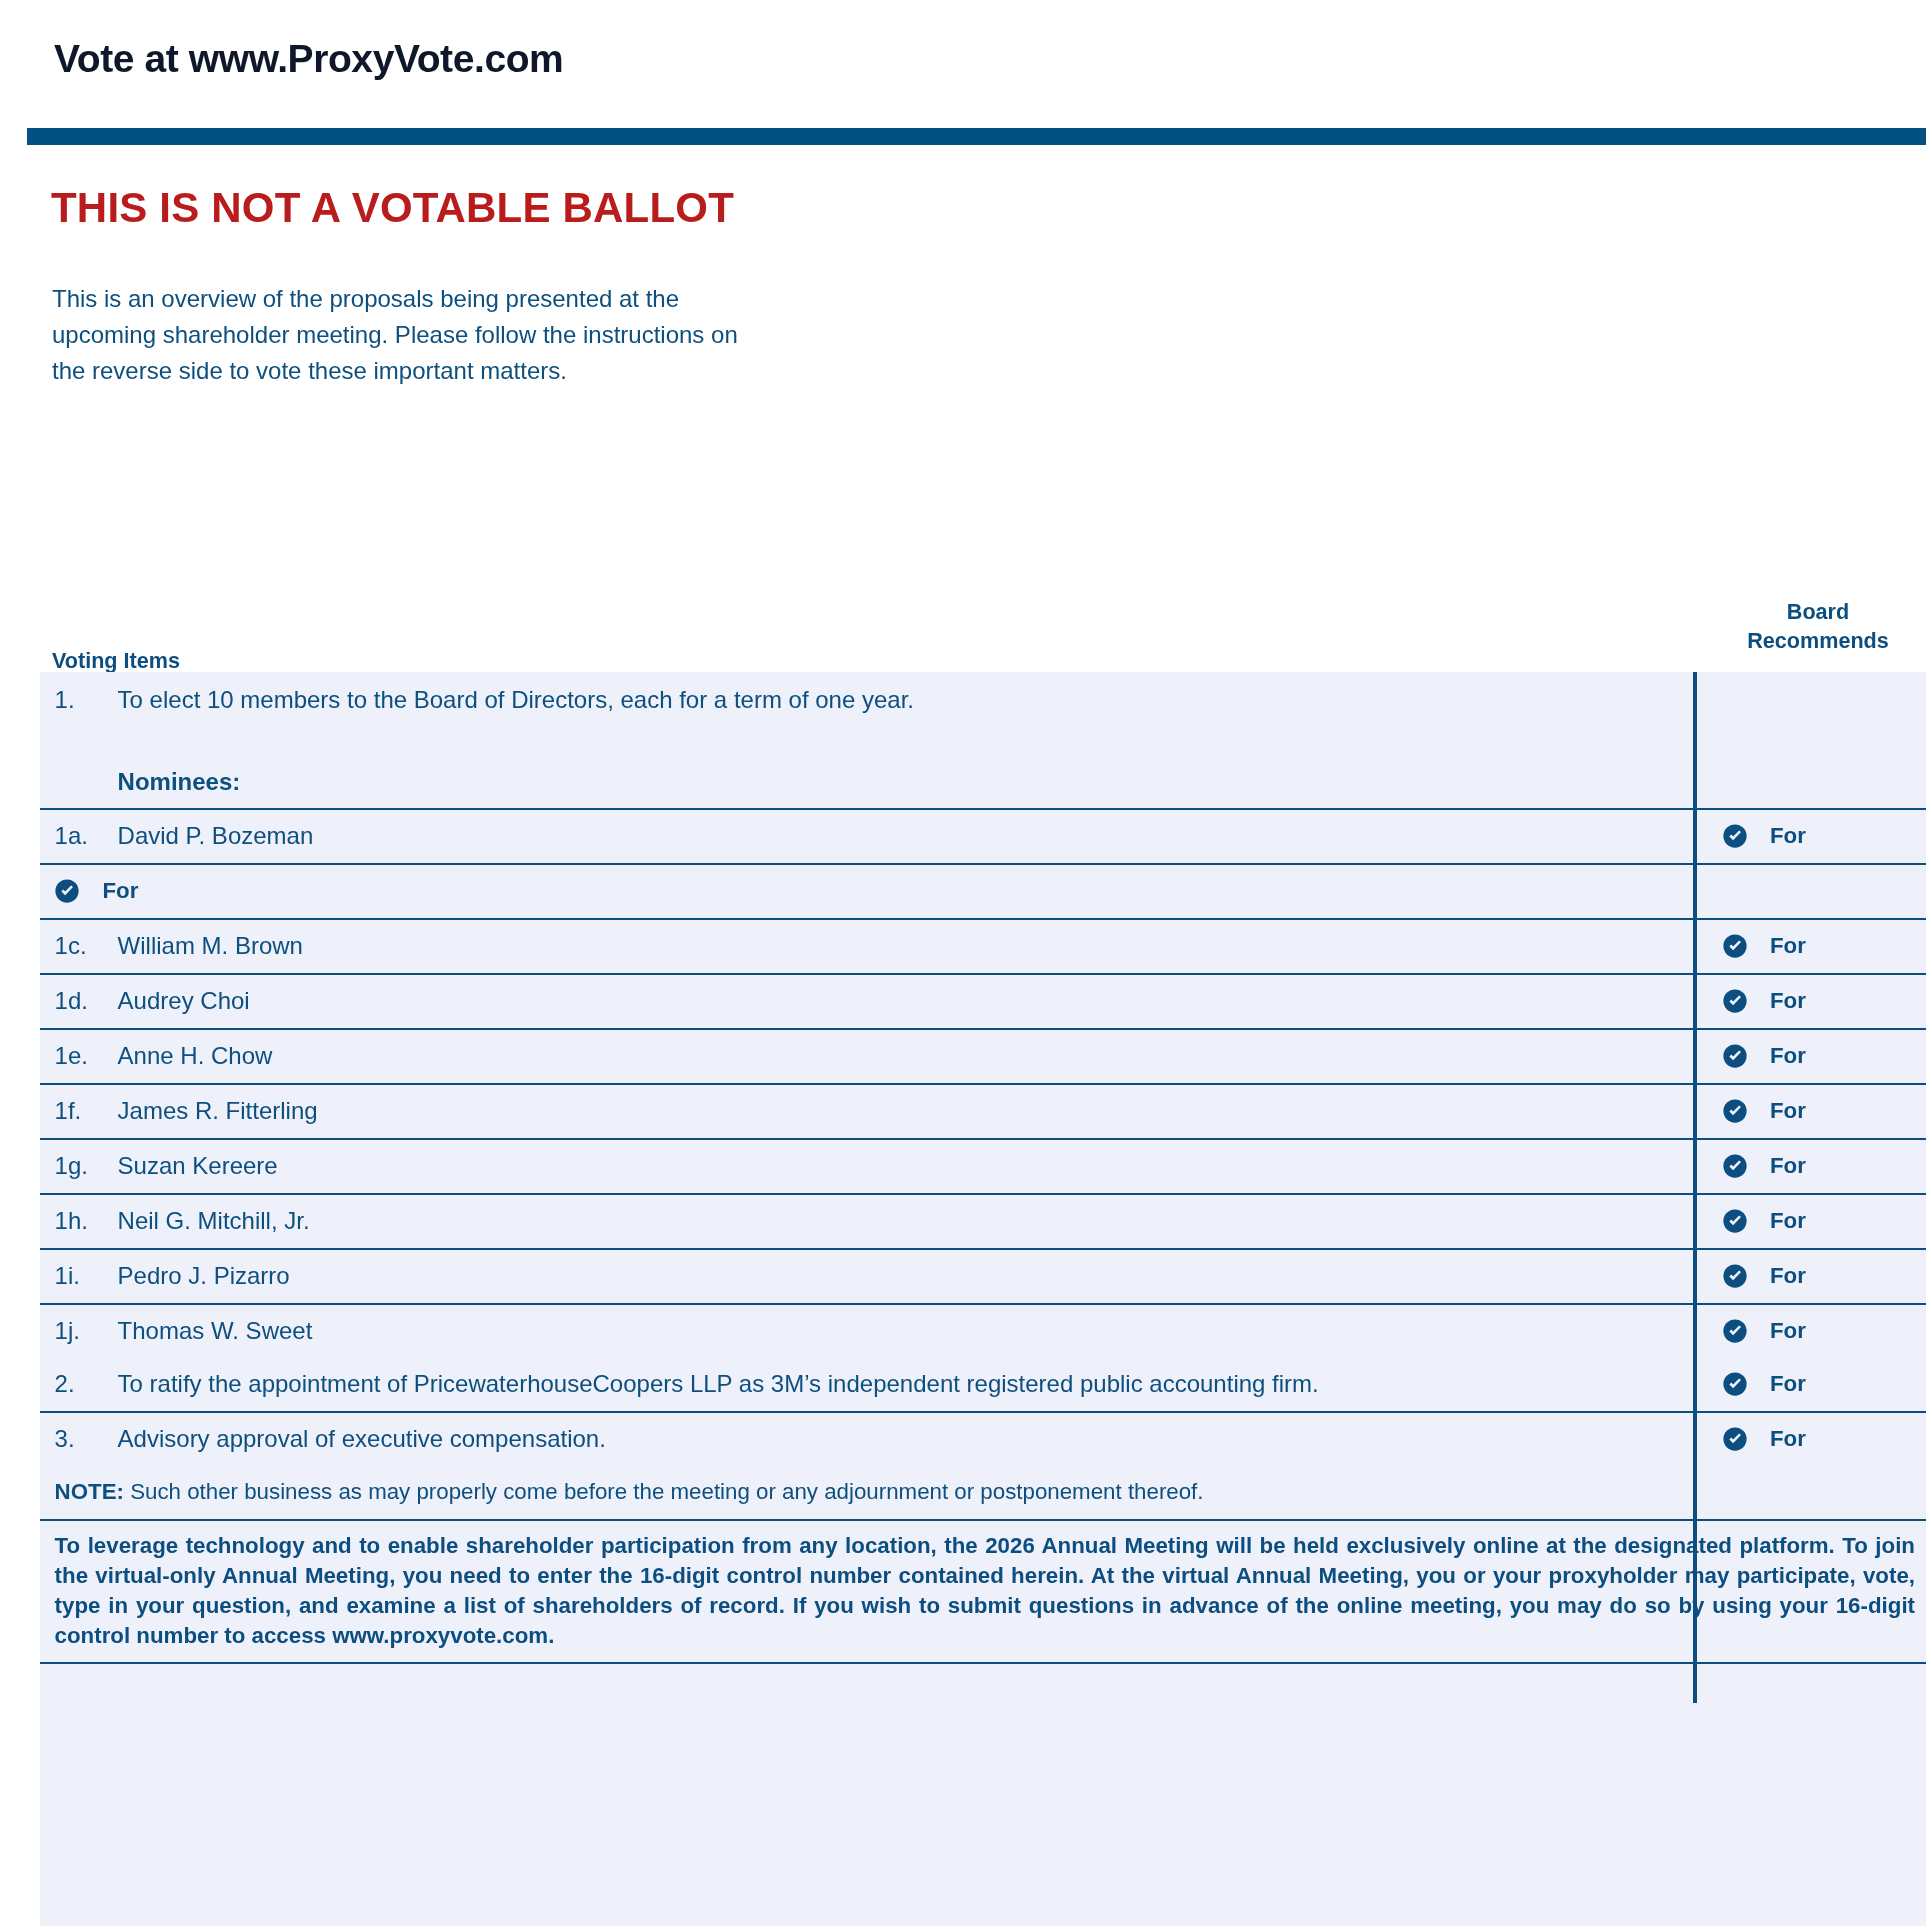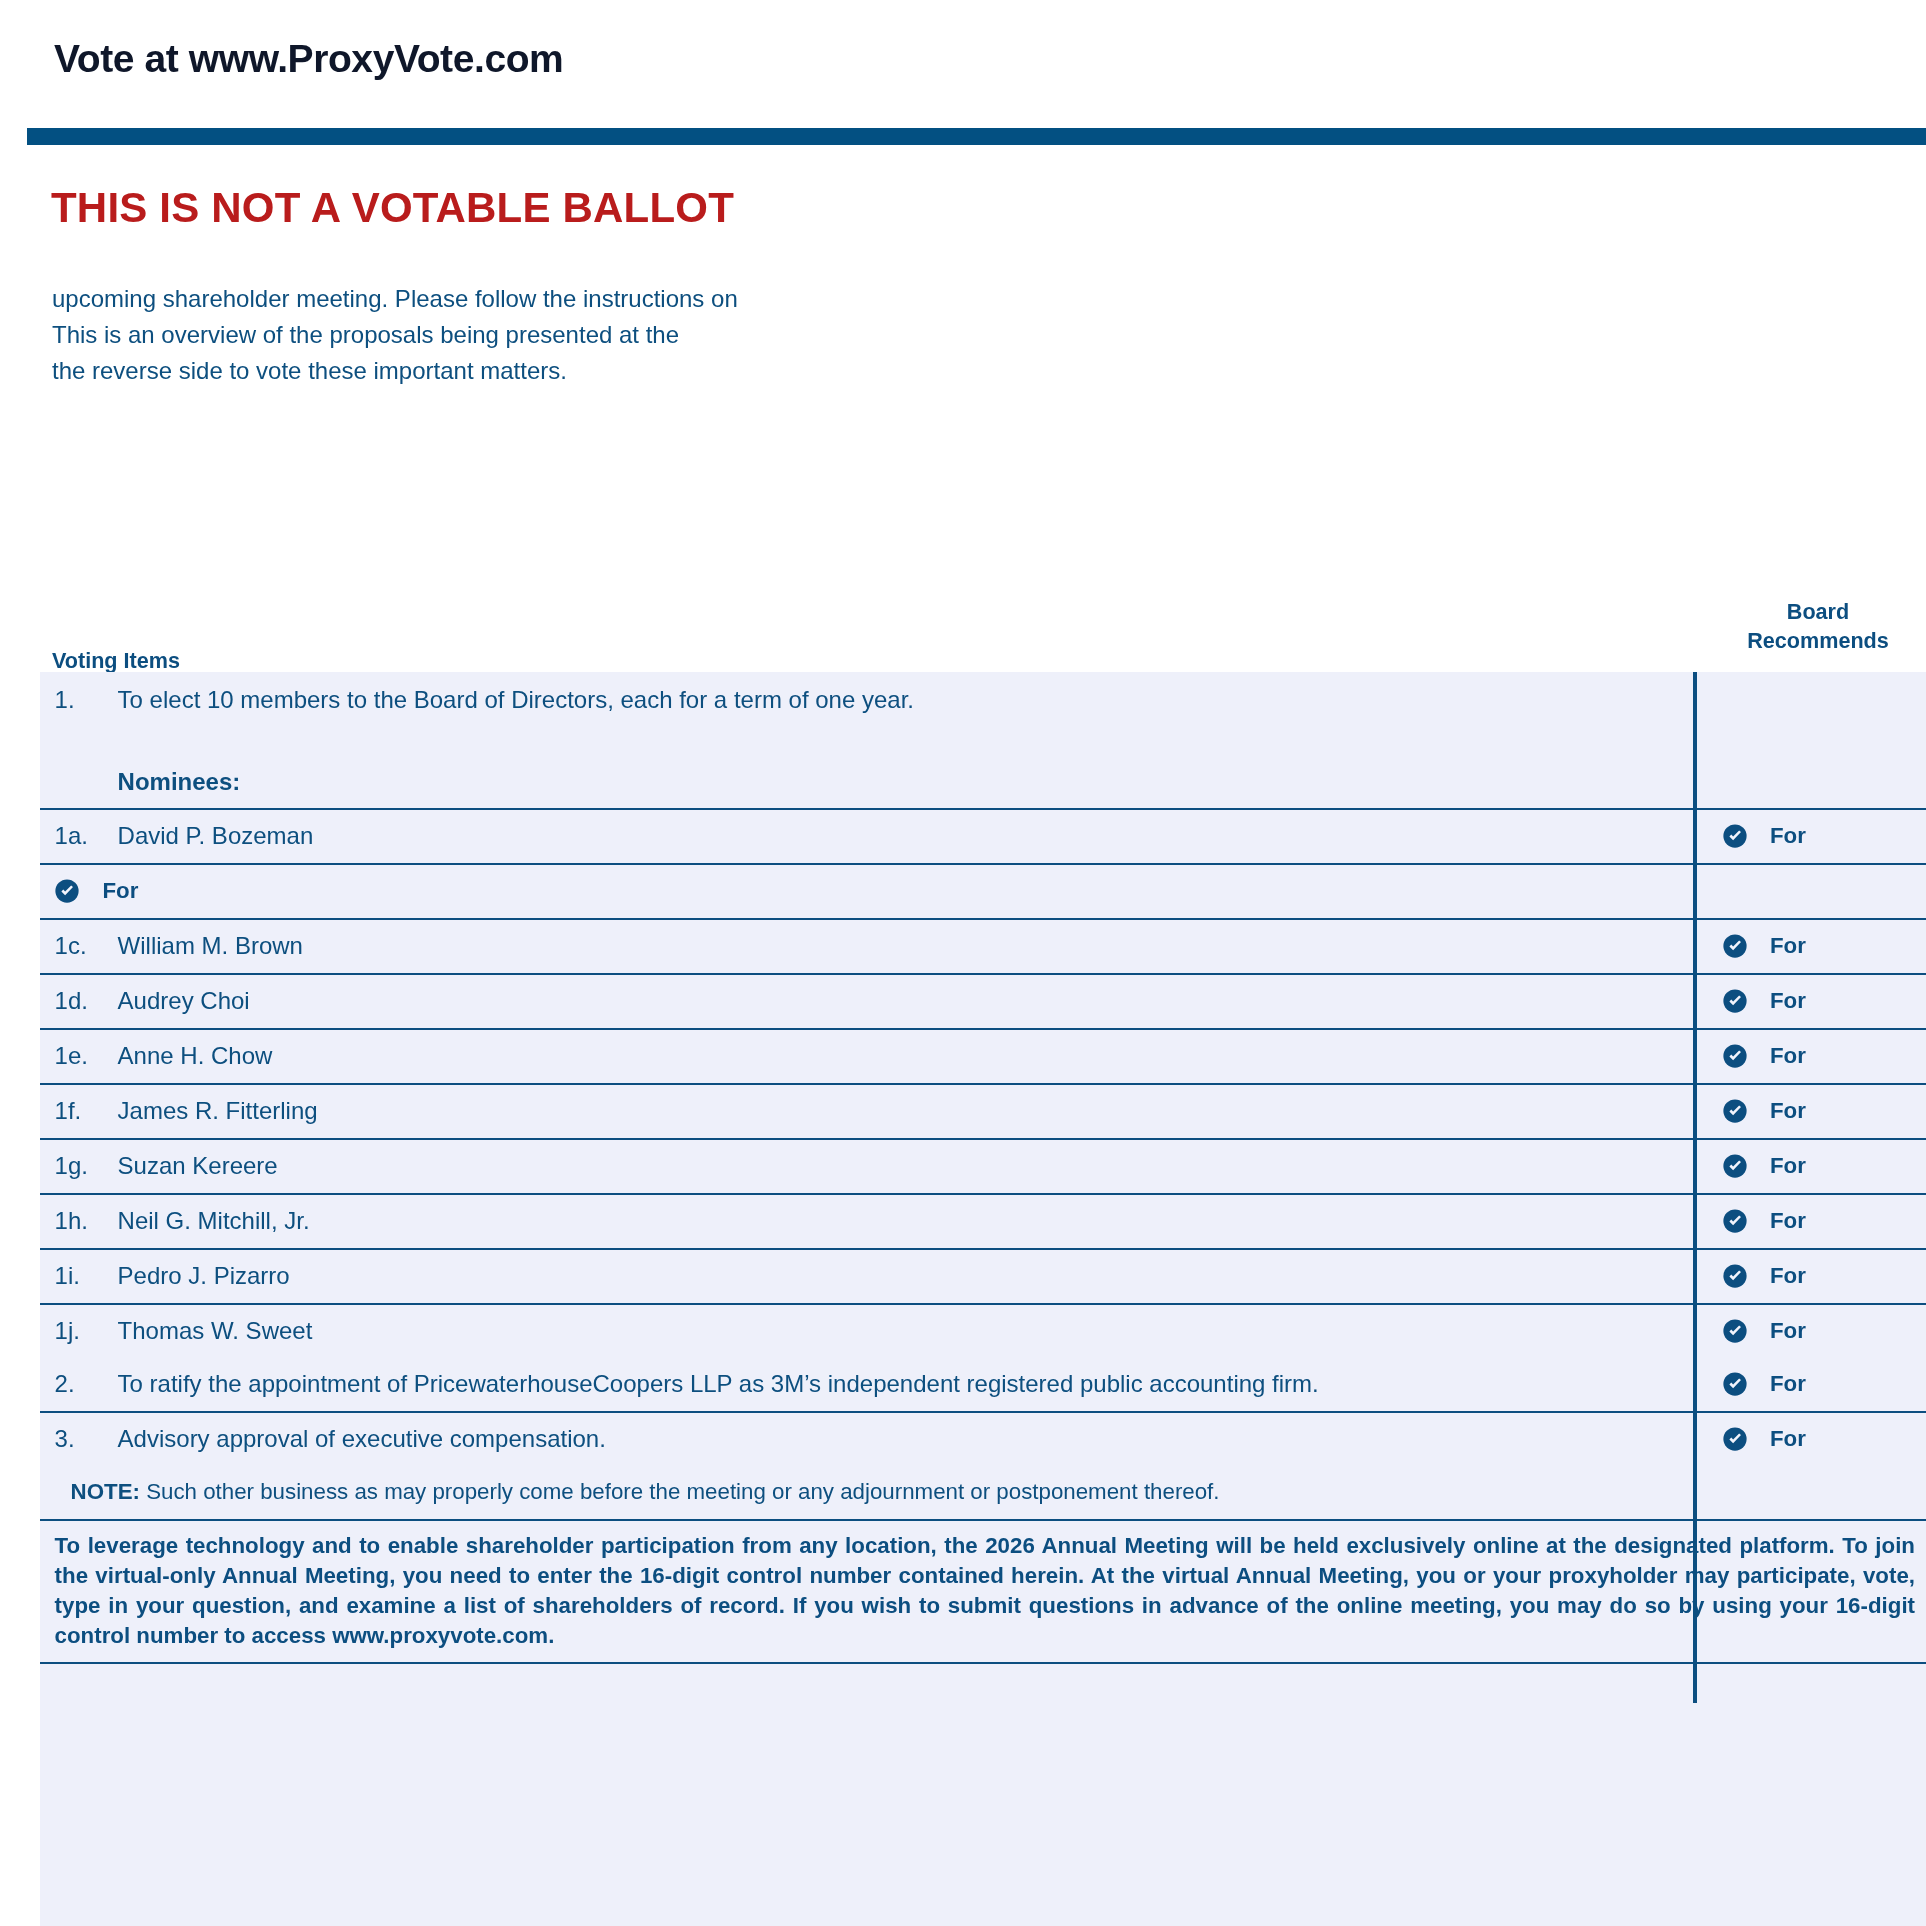--- a/index.html
+++ b/index.html
@@ -165,21 +165,21 @@
     font-weight: bold;
     color: #0c4e80;
   }
 
   
   .row-note .cell-left { padding-top: 8.5px; padding-bottom: 8.5px; }
   .note-text {
     font-size: 22.3px;
     color: #0d4f7f;
   }
-  .note-text b { font-weight: bold; margin-left: 16px; }
+  .note-text b { font-weight: bold; }
 
   
   .row-notice {
     border-bottom: 2.3px solid #0c4e80;
   }
   .row-notice .cell-left {
     width: 100%;
     padding: 10px 23px 11.6px 14.6px;
     display: block;
   }
@@ -199,22 +199,22 @@
 </head>
 <body>
 
 <div class="page">
 
   <div class="header-link">Vote at www.ProxyVote.com</div>
   <div class="header-rule"></div>
 
   <div class="doc-title">THIS IS NOT A VOTABLE BALLOT</div>
   <div class="intro">
+    <div>This is an overview of the proposals being presented at the</div>
     <div>upcoming shareholder meeting. Please follow the instructions on</div>
-    <div>This is an overview of the proposals being presented at the</div>
     <div>the reverse side to vote these important matters.</div>
   </div>
 
   <div class="th-voting-items">Voting Items</div>
   <div class="th-board-recommends">
     <div>Board</div>
     <div>Recommends</div>
   </div>
 
   <div class="vdivider"></div>

